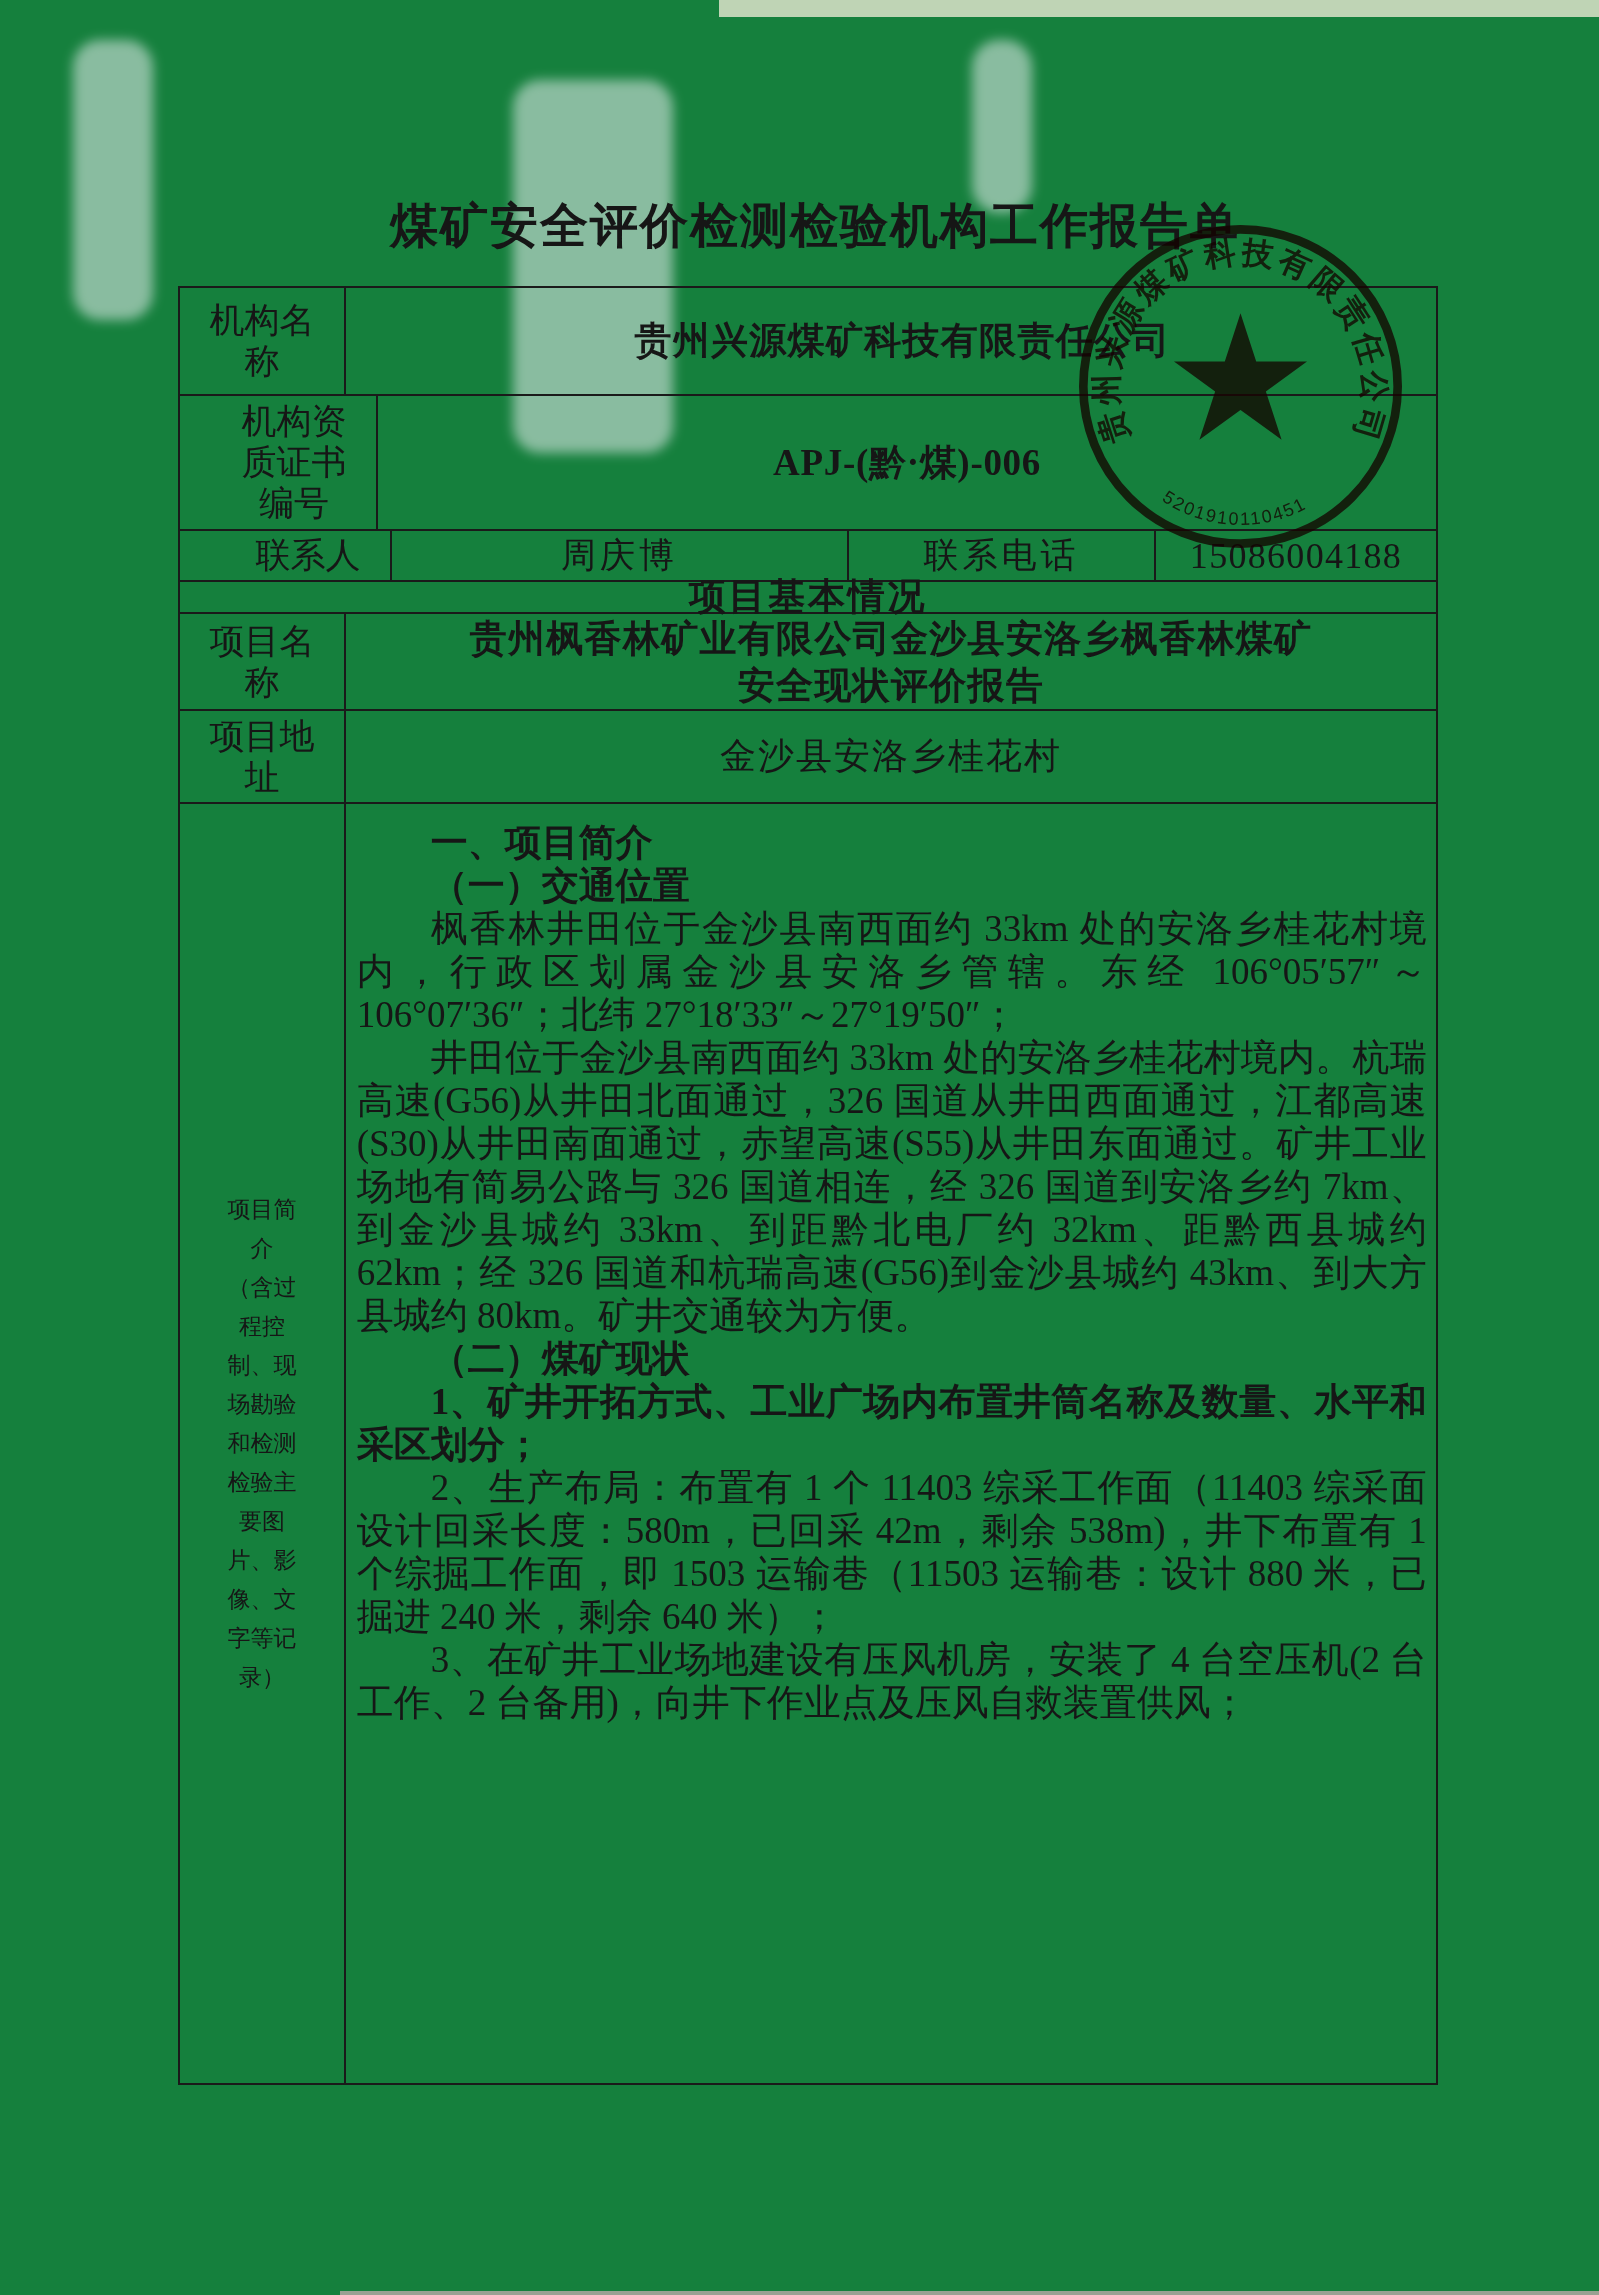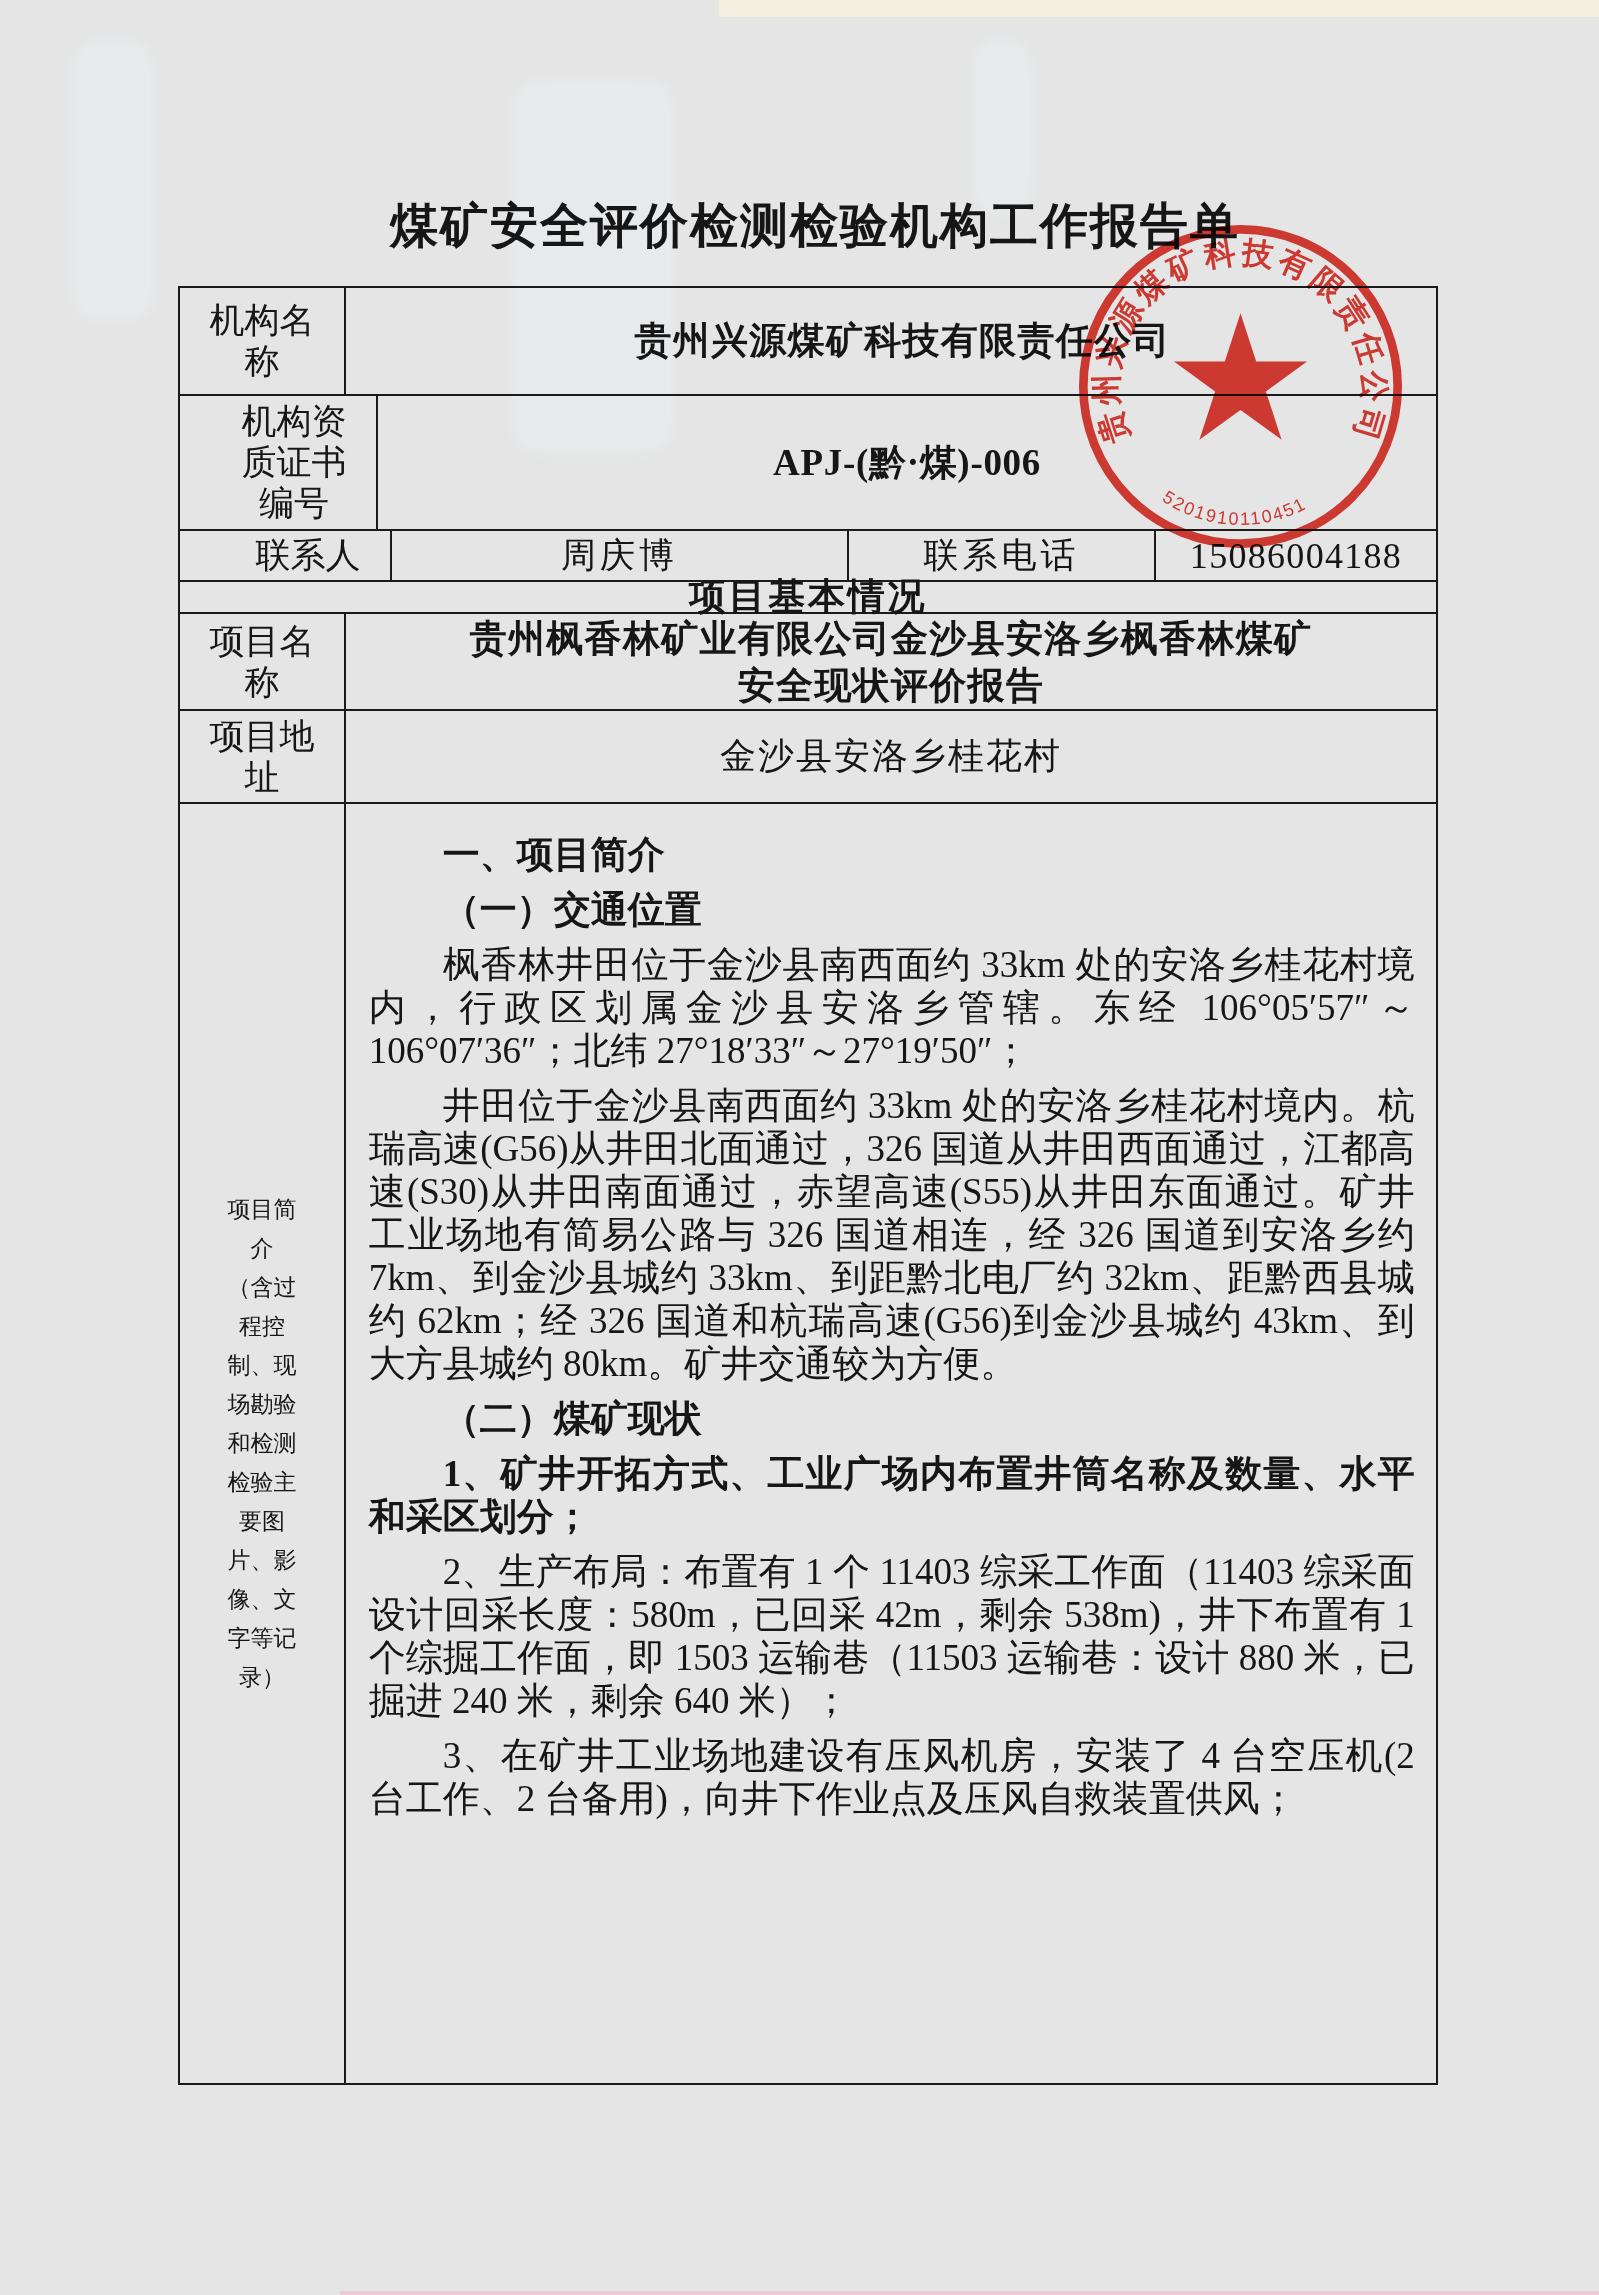--- a/index.html
+++ b/index.html
@@ -1,19 +1,19 @@
 <!DOCTYPE html>
 <html style="font-size:10.7px"><head>
 <meta charset="utf-8">
 <style>
   html,body{margin:0;padding:0;background:#888;}
   .page{
     position:relative;
     width:1599px;height:2295px;
-    background:#e5e5e5;
+    background:#15803d;
     overflow:hidden;
     font-family:"Liberation Serif","DejaVu Serif",serif;
     color:#161616;
   }
   
   .artifact{position:absolute;pointer-events:none;}
   .cream-band{left:719px;top:0;width:880px;height:17.3px;background:#f8f0dd;opacity:.75;}
   .pink-edge{left:340px;top:2291px;width:1260px;height:4.7px;background:#f3b7cd;opacity:.6;}
   .ghost{background:#e9eef1;filter:blur(6px);opacity:.55;border-radius:27px;}
   .g1{left:73px;top:40px;width:80px;height:280px;}
@@ -58,21 +58,21 @@
   .v-projname{font-size:37px;font-weight:bold;line-height:47px;white-space:pre-line;letter-spacing:1.3px;}
   .v-addr{font-size:36px;letter-spacing:2px;}
 
   .intro-label{font-size:23px;line-height:39px;}
   .intro-body{
     flex:1 1 auto;box-sizing:border-box;
     padding:17.3px 9.3px 0 10.7px;
     font-size:37px;line-height:43px;
     text-align:justify;
   }
-  .intro-body p{margin:12px;text-indent:2em;font-family:Liberation Serif, serif;}
+  .intro-body p{margin:0;text-indent:2em;font-family:Liberation Serif, serif;}
   .intro-body p.bold{font-weight:bold;}
 
   .stamp{
     position:absolute;left:1074px;top:220px;width:333px;height:333px;
     opacity:.88;mix-blend-mode:multiply;pointer-events:none;
   }
 </style>
 </head>
 <body>
 

